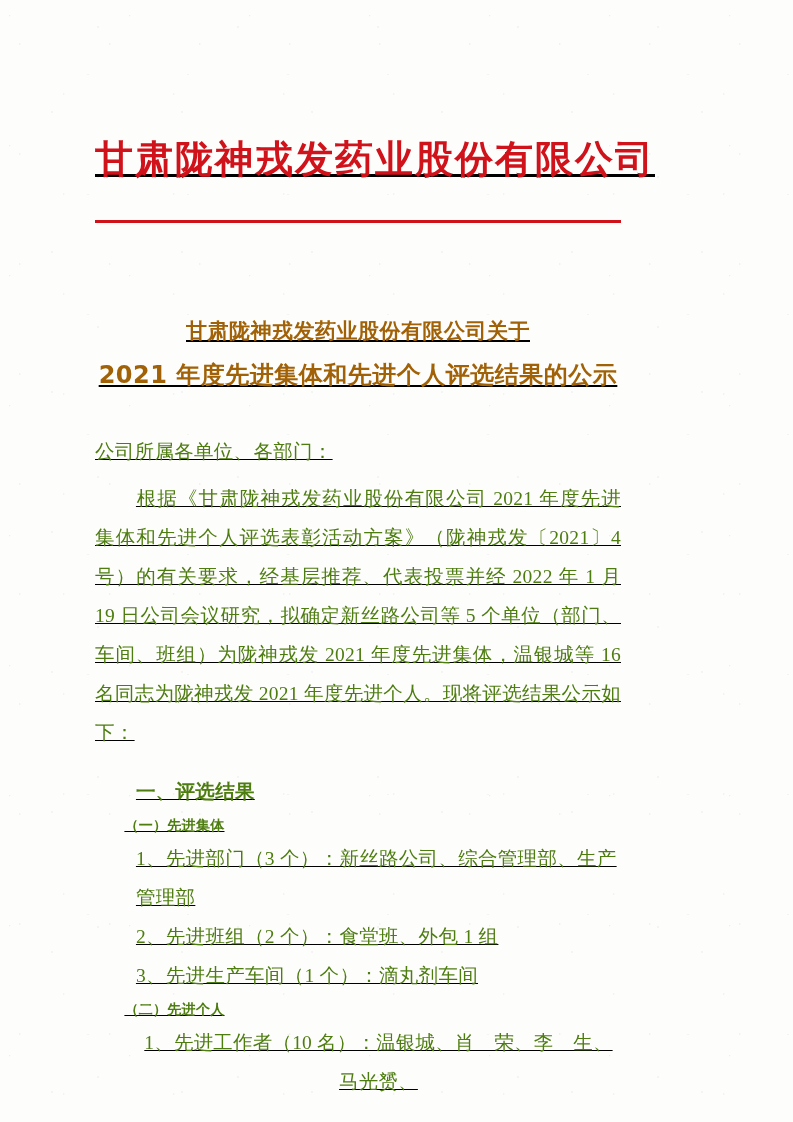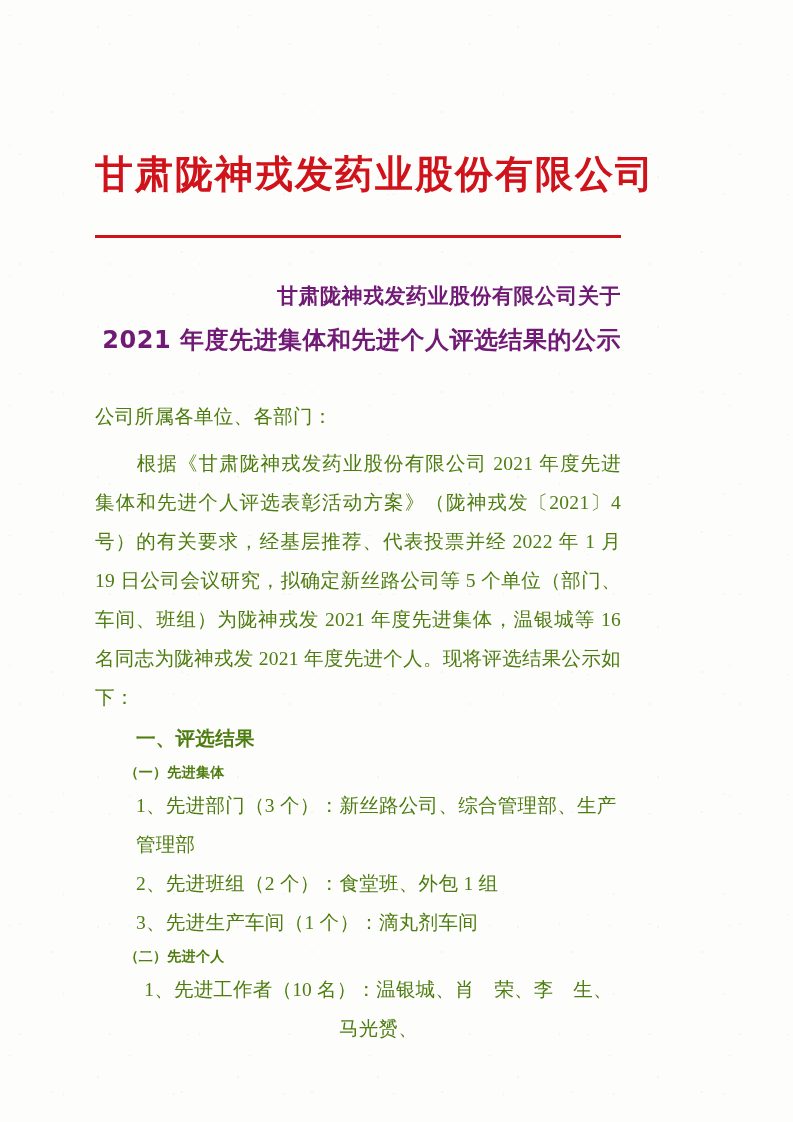--- a/index.html
+++ b/index.html
@@ -28,21 +28,22 @@
       radial-gradient(circle at 40% 80%, rgba(160,160,160,0.12) 0.6px, transparent 1px),
       radial-gradient(circle at 58% 94%, rgba(170,170,170,0.12) 0.6px, transparent 1px);
     background-size: 120px 130px, 90px 110px, 140px 150px, 100px 120px, 130px 140px, 110px 100px;
   }
 
   .page {
     position: relative;
     width: 716px;
     height: 1122px;
     box-sizing: border-box;
-    padding: 15px 95px;
+    padding: 0 95px;
+    text-decoration: underline;
   }
 
   
   .letterhead {
     padding-top: 138px;
     text-align: center;
   }
   .company-name {
     color: #d0121b;
     font-family: "DejaVu Sans", sans-serif;
@@ -53,26 +54,26 @@
     white-space: nowrap;
   }
   .letterhead-rule {
     margin-top: 38px;
     height: 3px;
     background: #cf1119;
   }
 
   
   .doc-title {
-    margin-top: 38px;
-    text-align: right;
+    margin-top: 88px;
+    text-align: center;
     font-family: "DejaVu Sans", sans-serif;
     font-weight: bold;
     font-size: 21px;
-    color: #701a75;
+    color: #a16207;
     line-height: 1.95;
     letter-spacing: 0.5px;
   }
   .doc-title .line2 {
     font-size: 24px;
   }
 
   
   .body-block {
     margin-top: 34px;
@@ -88,21 +89,21 @@
     margin-top: 8px;
     text-align: justify;
     text-justify: inter-ideograph;
     text-align-last: left;
   }
   .para .indent {
     display: inline-block;
     width: 2.1em;
   }
   .sec-head {
-    margin-top: 2px;
+    margin-top: 20px;
     font-family: "DejaVu Sans", sans-serif;
     font-weight: bold;
     font-size: 19.5px;
     padding-left: 2.1em;
   }
   .sub-head {
     font-family: "DejaVu Sans", sans-serif;
     font-weight: bold;
     font-size: 14px;
     padding-left: 2.1em;

